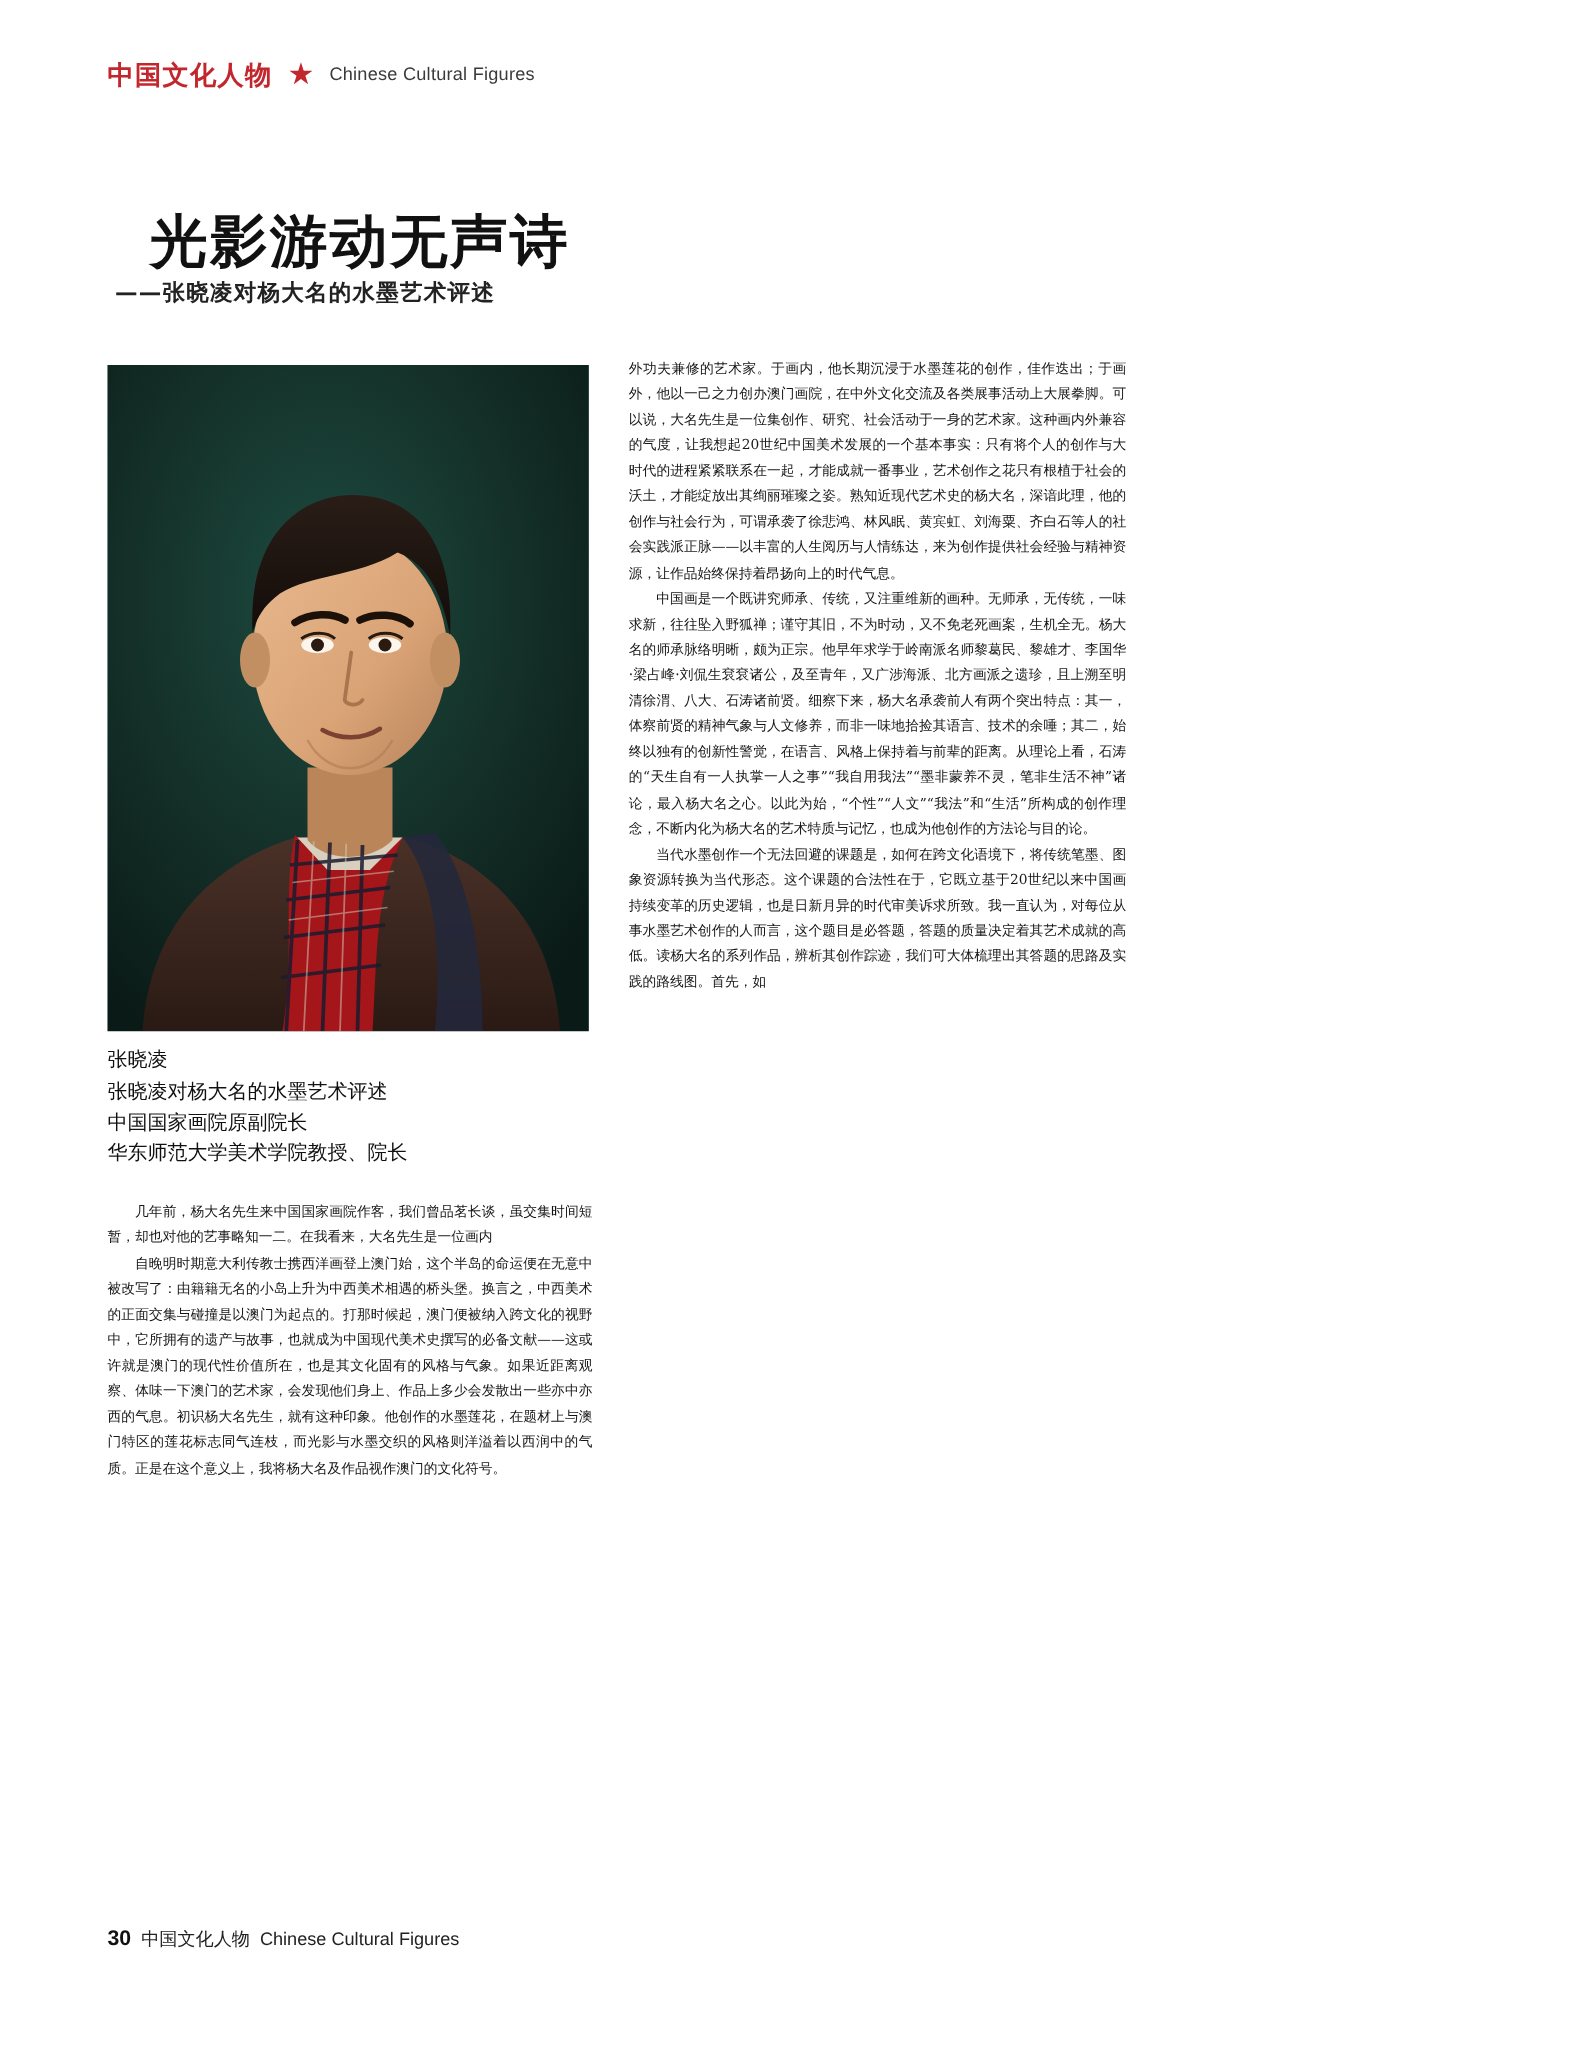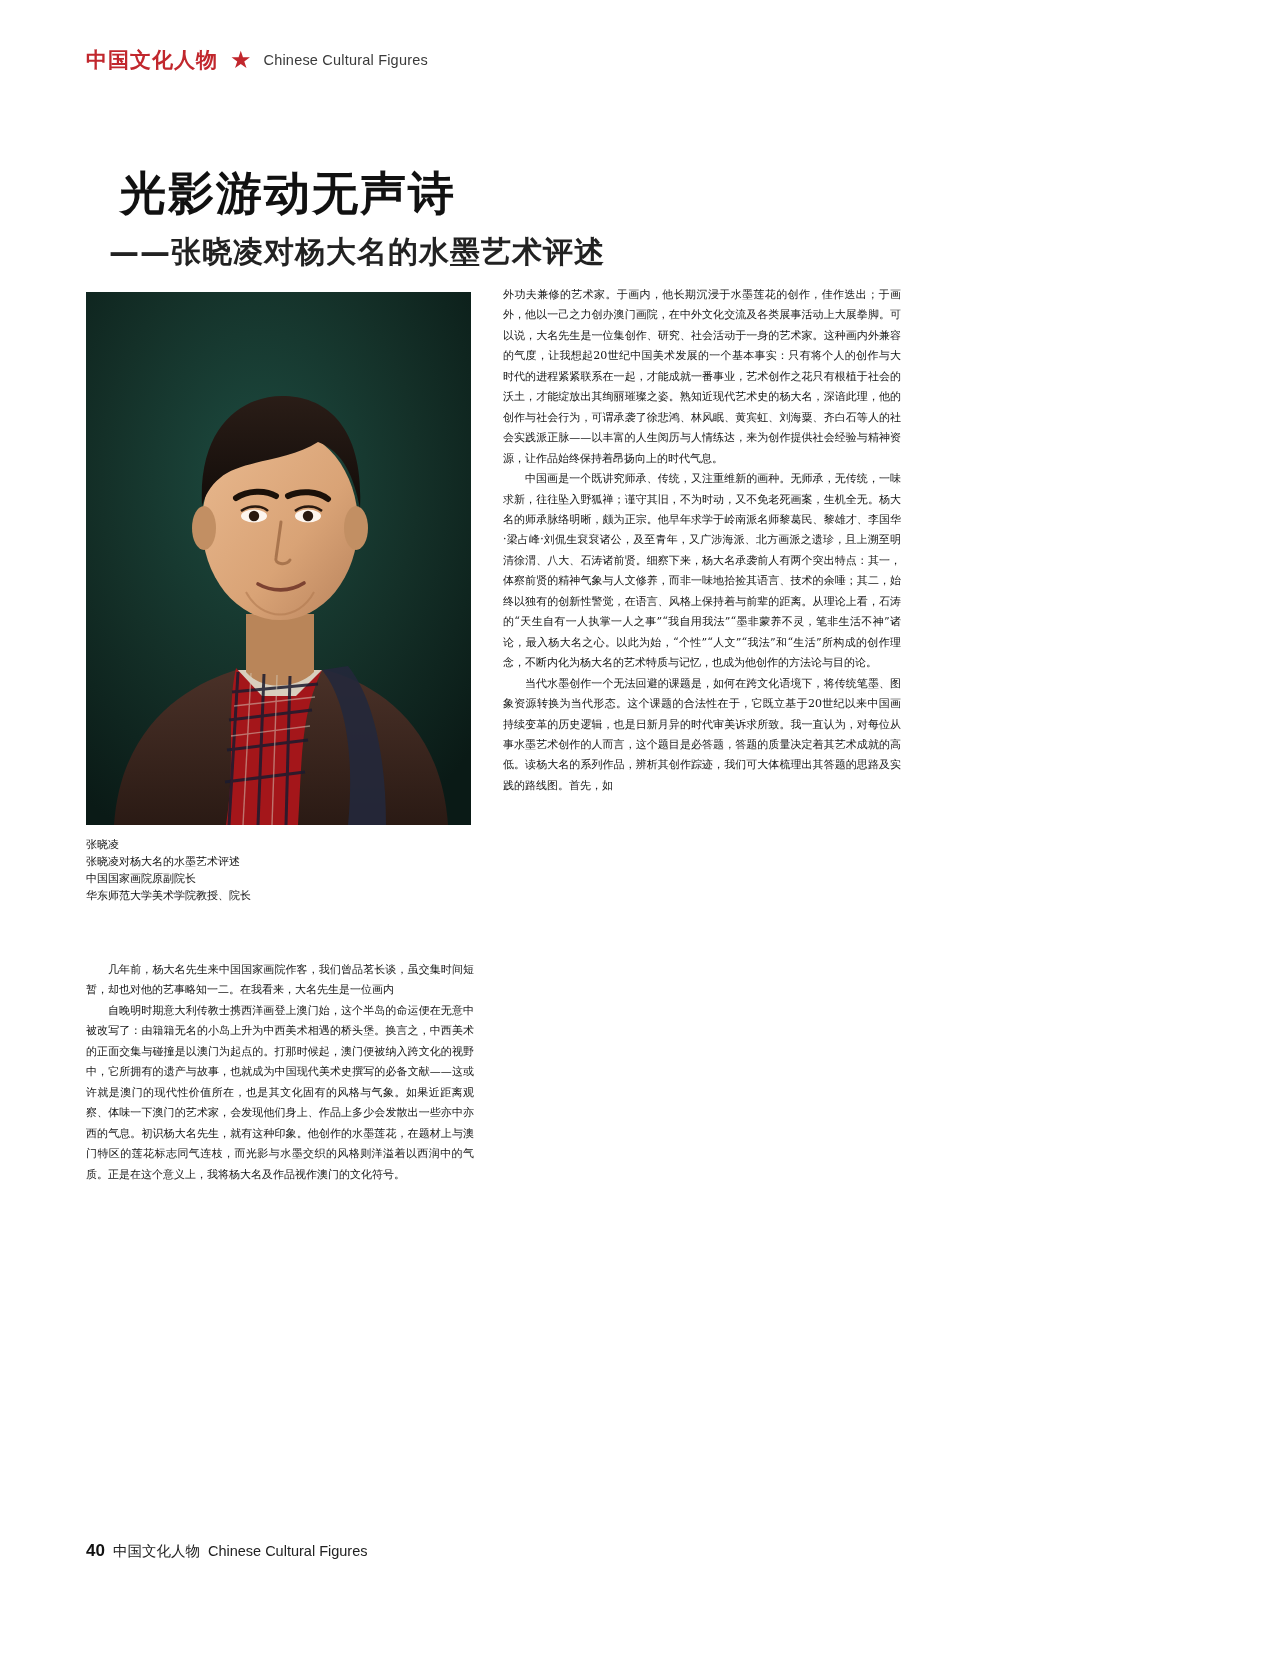--- a/index.html
+++ b/index.html
@@ -63,24 +63,24 @@
     font-family: "DejaVu Serif", serif;
     font-weight: bold;
     font-size: 46px;
     letter-spacing: 2px;
     color: #111;
     white-space: nowrap;
     margin-left: 30px;
   }
   .title-sub {
     position: absolute;
-    left: 109px;
+    left: 92px;
     top: 207px;
     font-family: "DejaVu Sans", sans-serif;
-    font-size: 30px;
+    font-size: 18px;
     letter-spacing: 1px;
     color: #222;
     white-space: nowrap;
   }
 
   
   .photo {
     position: absolute;
     left: 86px;
     top: 292px;
@@ -90,21 +90,21 @@
     overflow: hidden;
   }
   .photo svg { display: block; }
 
   .caption {
     position: absolute;
     left: 86px;
     top: 836px;
     width: 390px;
     font-family: "DejaVu Sans", sans-serif;
-    font-size: 11px;
+    font-size: 16px;
     line-height: 1.55;
     color: #111;
   }
   .caption div { white-space: nowrap; }
 
   
   .col {
     position: absolute;
     font-family: "DejaVu Serif", serif;
     font-size: 11px;
@@ -253,18 +253,18 @@
     <p>自晚明时期意大利传教士携西洋画登上澳门始，这个半岛的命运便在无意中被改写了：由籍籍无名的小岛上升为中西美术相遇的桥头堡。换言之，中西美术的正面交集与碰撞是以澳门为起点的。打那时候起，澳门便被纳入跨文化的视野中，它所拥有的遗产与故事，也就成为中国现代美术史撰写的必备文献——这或许就是澳门的现代性价值所在，也是其文化固有的风格与气象。如果近距离观察、体味一下澳门的艺术家，会发现他们身上、作品上多少会发散出一些亦中亦西的气息。初识杨大名先生，就有这种印象。他创作的水墨莲花，在题材上与澳门特区的莲花标志同气连枝，而光影与水墨交织的风格则洋溢着以西润中的气质。正是在这个意义上，我将杨大名及作品视作澳门的文化符号。</p>
   </div>
 
   <div class="col col-right">
     <p class="noindent">外功夫兼修的艺术家。于画内，他长期沉浸于水墨莲花的创作，佳作迭出；于画外，他以一己之力创办澳门画院，在中外文化交流及各类展事活动上大展拳脚。可以说，大名先生是一位集创作、研究、社会活动于一身的艺术家。这种画内外兼容的气度，让我想起20世纪中国美术发展的一个基本事实：只有将个人的创作与大时代的进程紧紧联系在一起，才能成就一番事业，艺术创作之花只有根植于社会的沃土，才能绽放出其绚丽璀璨之姿。熟知近现代艺术史的杨大名，深谙此理，他的创作与社会行为，可谓承袭了徐悲鸿、林风眠、黄宾虹、刘海粟、齐白石等人的社会实践派正脉——以丰富的人生阅历与人情练达，来为创作提供社会经验与精神资源，让作品始终保持着昂扬向上的时代气息。</p>
     <p>中国画是一个既讲究师承、传统，又注重维新的画种。无师承，无传统，一味求新，往往坠入野狐禅；谨守其旧，不为时动，又不免老死画案，生机全无。杨大名的师承脉络明晰，颇为正宗。他早年求学于岭南派名师黎葛民、黎雄才、李国华·梁占峰·刘侃生袞袞诸公，及至青年，又广涉海派、北方画派之遗珍，且上溯至明清徐渭、八大、石涛诸前贤。细察下来，杨大名承袭前人有两个突出特点：其一，体察前贤的精神气象与人文修养，而非一味地拾捡其语言、技术的余唾；其二，始终以独有的创新性警觉，在语言、风格上保持着与前辈的距离。从理论上看，石涛的“天生自有一人执掌一人之事”“我自用我法”“墨非蒙养不灵，笔非生活不神”诸论，最入杨大名之心。以此为始，“个性”“人文”“我法”和“生活”所构成的创作理念，不断内化为杨大名的艺术特质与记忆，也成为他创作的方法论与目的论。</p>
     <p>当代水墨创作一个无法回避的课题是，如何在跨文化语境下，将传统笔墨、图象资源转换为当代形态。这个课题的合法性在于，它既立基于20世纪以来中国画持续变革的历史逻辑，也是日新月异的时代审美诉求所致。我一直认为，对每位从事水墨艺术创作的人而言，这个题目是必答题，答题的质量决定着其艺术成就的高低。读杨大名的系列作品，辨析其创作踪迹，我们可大体梳理出其答题的思路及实践的路线图。首先，如</p>
   </div>
 
   <div class="footer">
-    <span class="footer-page">40</span>
+    <span class="footer-page">30</span>
     <span class="footer-cn">中国文化人物</span>
     <span class="footer-en">Chinese Cultural Figures</span>
   </div>
 
 </div>
 
 </body></html>

